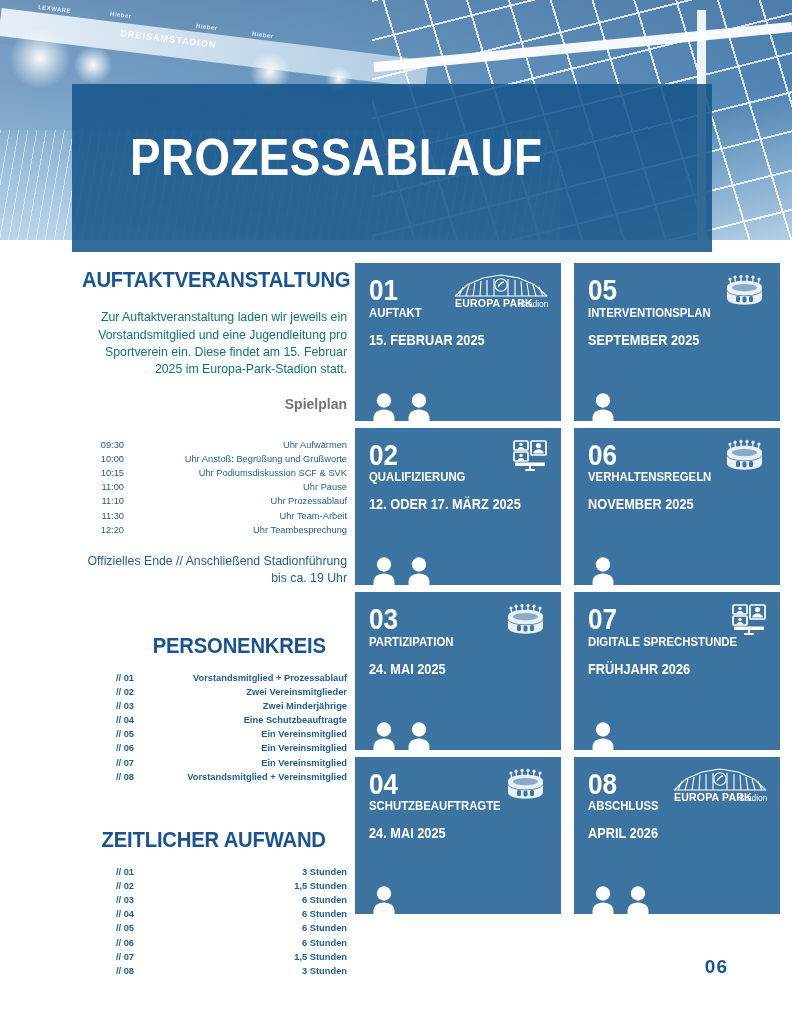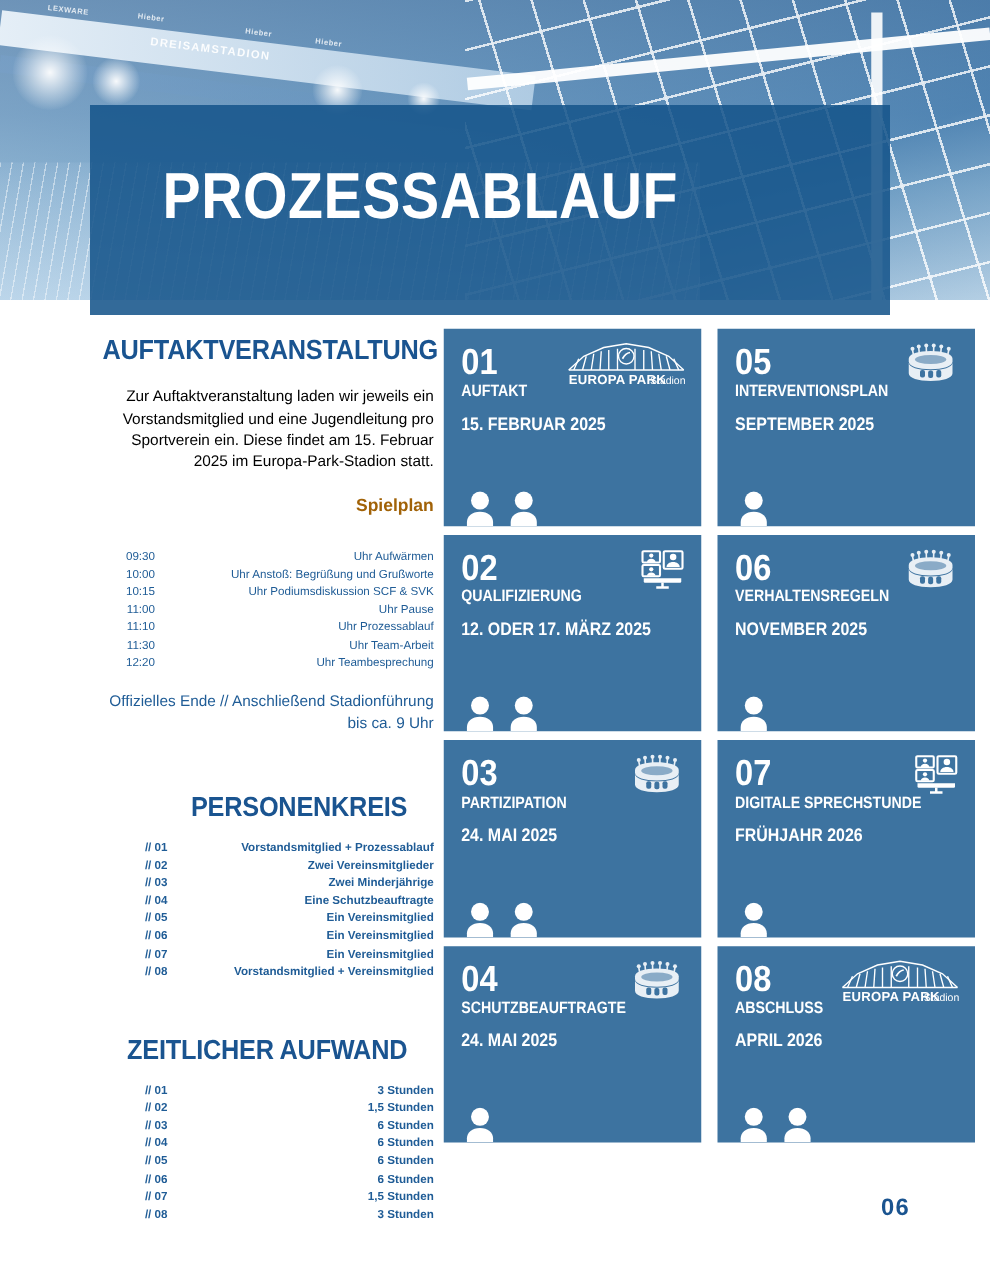--- a/index.html
+++ b/index.html
@@ -94,24 +94,24 @@
 
   .sec-title {
     font-size:22px; font-weight:bold; letter-spacing:-0.2px;
     color:#1a5490; line-height:1.05;
     font-family:"Liberation Sans Narrow","Liberation Sans",sans-serif;
     transform:scaleX(0.92); transform-origin:left center;
     white-space:nowrap;
   }
   .body-text {
     margin-top:18px; font-size:12.3px; line-height:1.42;
-    color:#000000; font-weight:400;
+    color:#0f766e; font-weight:400;
   }
   .sub-title {
-    margin-top:17px; font-size:14px; font-weight:bold; color:#a16207;
+    margin-top:17px; font-size:14px; font-weight:bold; color:#737373;
   }
   .sched { margin-top:26px; }
   .sched-row { display:flex; font-size:9.3px; line-height:1.52; color:#1f5c96; }
   .sched-time { width:42px; flex:none; }
   .sched-label { flex:1; }
   .note {
     margin-top:16px; font-size:12.3px; line-height:1.42; color:#1f5c96;
   }
 
   .block-gap-lg { height:46px; }
@@ -223,21 +223,21 @@
       <div class="sched-row">
         <span class="sched-time">11:30</span>
         <span class="sched-label">Uhr Team-Arbeit</span>
       </div>
       <div class="sched-row">
         <span class="sched-time">12:20</span>
         <span class="sched-label">Uhr Teambesprechung</span>
       </div>
     </div>
 
-  <div class="note">Offizielles Ende // Anschließend Stadionführung bis ca. 9 Uhr</div>
+  <div class="note">Offizielles Ende // Anschließend Stadionführung bis ca. 19 Uhr</div>
 
   <div class="block-gap-lg"></div>
 
   <div class="sec-title">PERSONENKREIS</div>
   <div class="kv" id="personenkreis-list">
       <div class="kv-row">
         <span class="kv-key">// 01</span>
         <span class="kv-val">Vorstandsmitglied + Prozessablauf</span>
       </div>
       <div class="kv-row">

